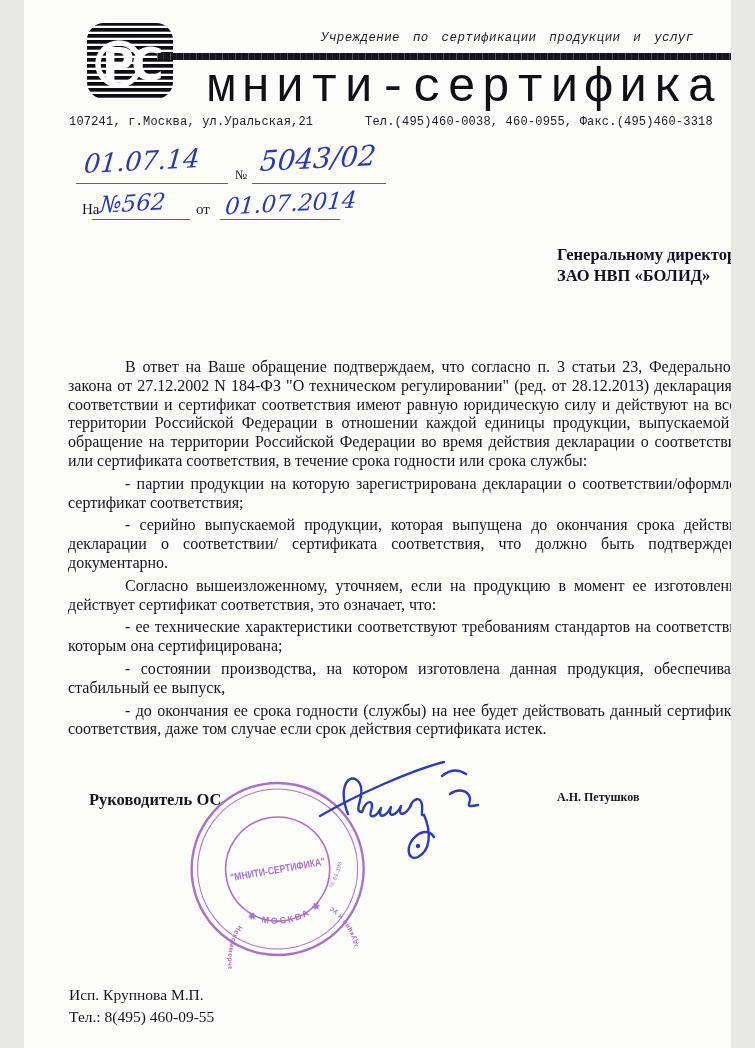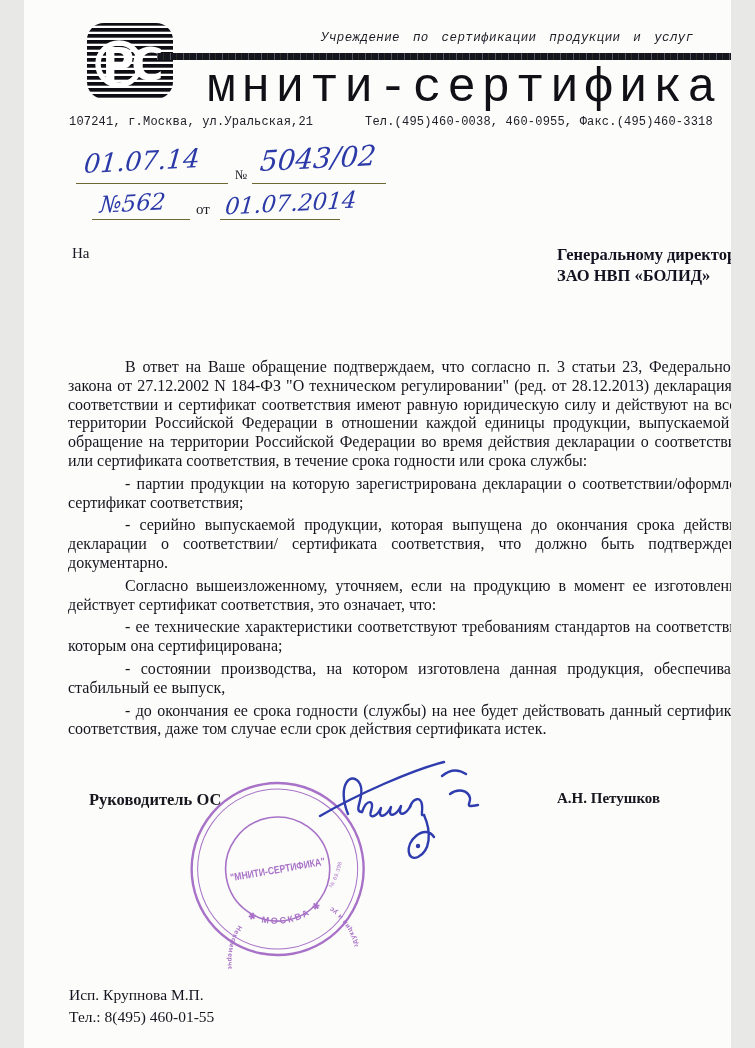--- a/index.html
+++ b/index.html
@@ -45,21 +45,21 @@
     font-size:16.5px; line-height:21px; color:#121220; white-space:nowrap;
   }
   
   .body-text{
     position:absolute; left:40px; top:354px; width:685px;
     font-size:16px; line-height:18.8px; text-align:justify; color:#15151f;
   }
   .body-text p{margin:4px; text-indent:57px;}
   
   .sig-title{position:absolute; left:65px; top:790px; font-weight:bold; font-size:16.5px;}
-  .sig-name{position:absolute; left:533px; top:790px; font-weight:bold; font-size:15px;}
+  .sig-name{position:absolute; left:533px; top:790px; font-weight:bold; font-size:12px;}
   
   .stamp{position:absolute; left:164px; top:779px; transform:rotate(-10deg); opacity:.88;}
   .signature{position:absolute; left:288px; top:750px;}
   
   .footer{
     position:absolute; left:45px; top:984px; font-size:15.5px; line-height:22px;
     color:#15151f; white-space:nowrap;
   }
 </style>
 </head>
@@ -86,21 +86,21 @@
   <div class="org-title">мнити-сертифика</div>
   <div class="addr left">107241, г.Москва, ул.Уральская,21</div>
   <div class="addr right">Тел.(495)460-0038, 460-0955, Факс.(495)460-3318</div>
 
   <div class="hand" style="left:60px; top:146px; font-size:26px;">01.07.14</div>
   <div class="uline" style="left:52px; top:183px; width:152px;"></div>
   <div class="ref-label" style="left:211px; top:167px; font-size:13px;">№</div>
   <div class="hand" style="left:236px; top:142px; font-size:28px;">5043/02</div>
   <div class="uline" style="left:228px; top:183px; width:134px;"></div>
 
-  <div class="ref-label" style="left:48px; top:201px;margin-top:44px;">На</div>
+  <div class="ref-label" style="left:58px; top:201px;">На</div>
   <div class="hand" style="left:76px; top:190px; font-size:23px;">№562</div>
   <div class="uline" style="left:68px; top:219px; width:98px;"></div>
   <div class="ref-label" style="left:172px; top:201px;">от</div>
   <div class="hand" style="left:201px; top:190px; font-size:23px;">01.07.2014</div>
   <div class="uline" style="left:196px; top:219px; width:120px;"></div>
 
   <div class="recipient">
     <div>Генеральному директору</div>
     <div>ЗАО НВП «БОЛИД»</div>
   </div>
@@ -151,16 +151,16 @@
         <path d="M112,65 c8,18 6,36 -6,42 c-11,5 -13,-12 -2,-21 c7,-6 14,-5 18,1" stroke="#2e3cae"></path>
         <path d="M138,44 c8,-6 18,-4 20,4 c1,6 -7,10 8,7" stroke="#2e3cae"></path>
         <path d="M130,26 q12,-10 24,-2" stroke="#2e3cae"></path>
       </g>
       <circle cx="106" cy="96" r="2.2" fill="#2e3cae"></circle>
     </svg>
   </div>
 
   <div class="footer">
     <div>Исп. Крупнова М.П.</div>
-    <div>Тел.: 8(495) 460-01-55</div>
+    <div>Тел.: 8(495) 460-09-55</div>
   </div>
 
 </div>
 
 </body></html>

